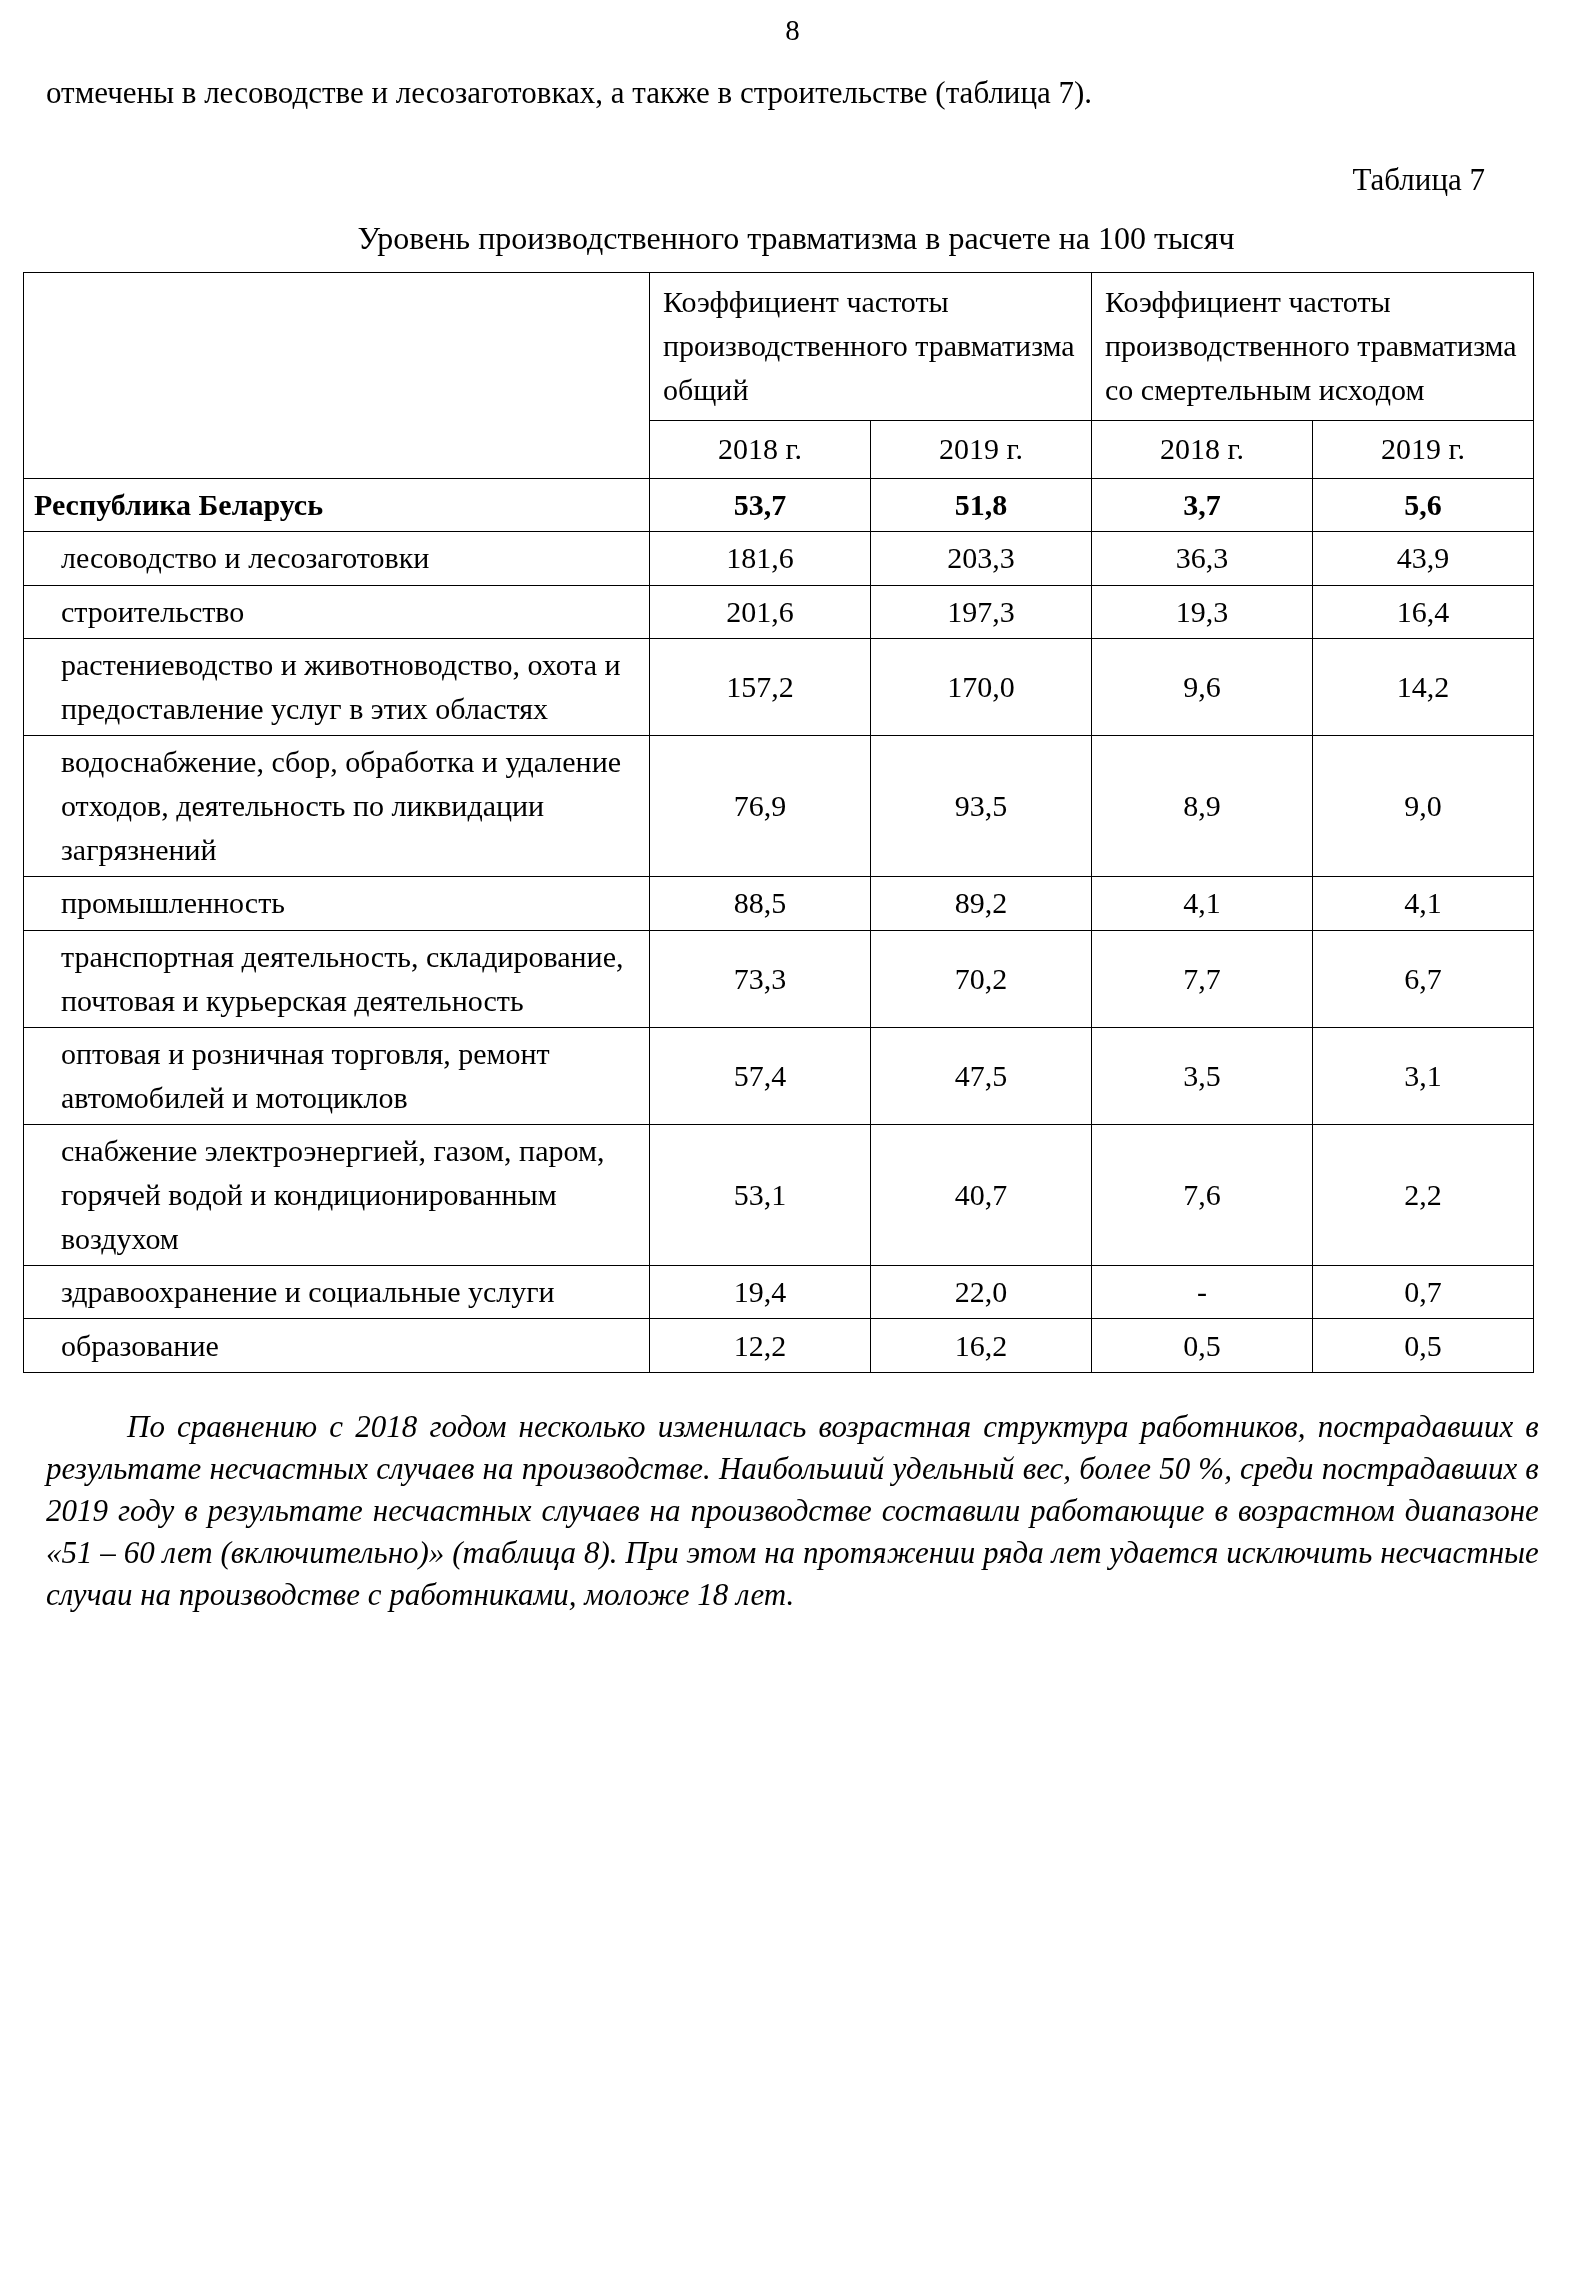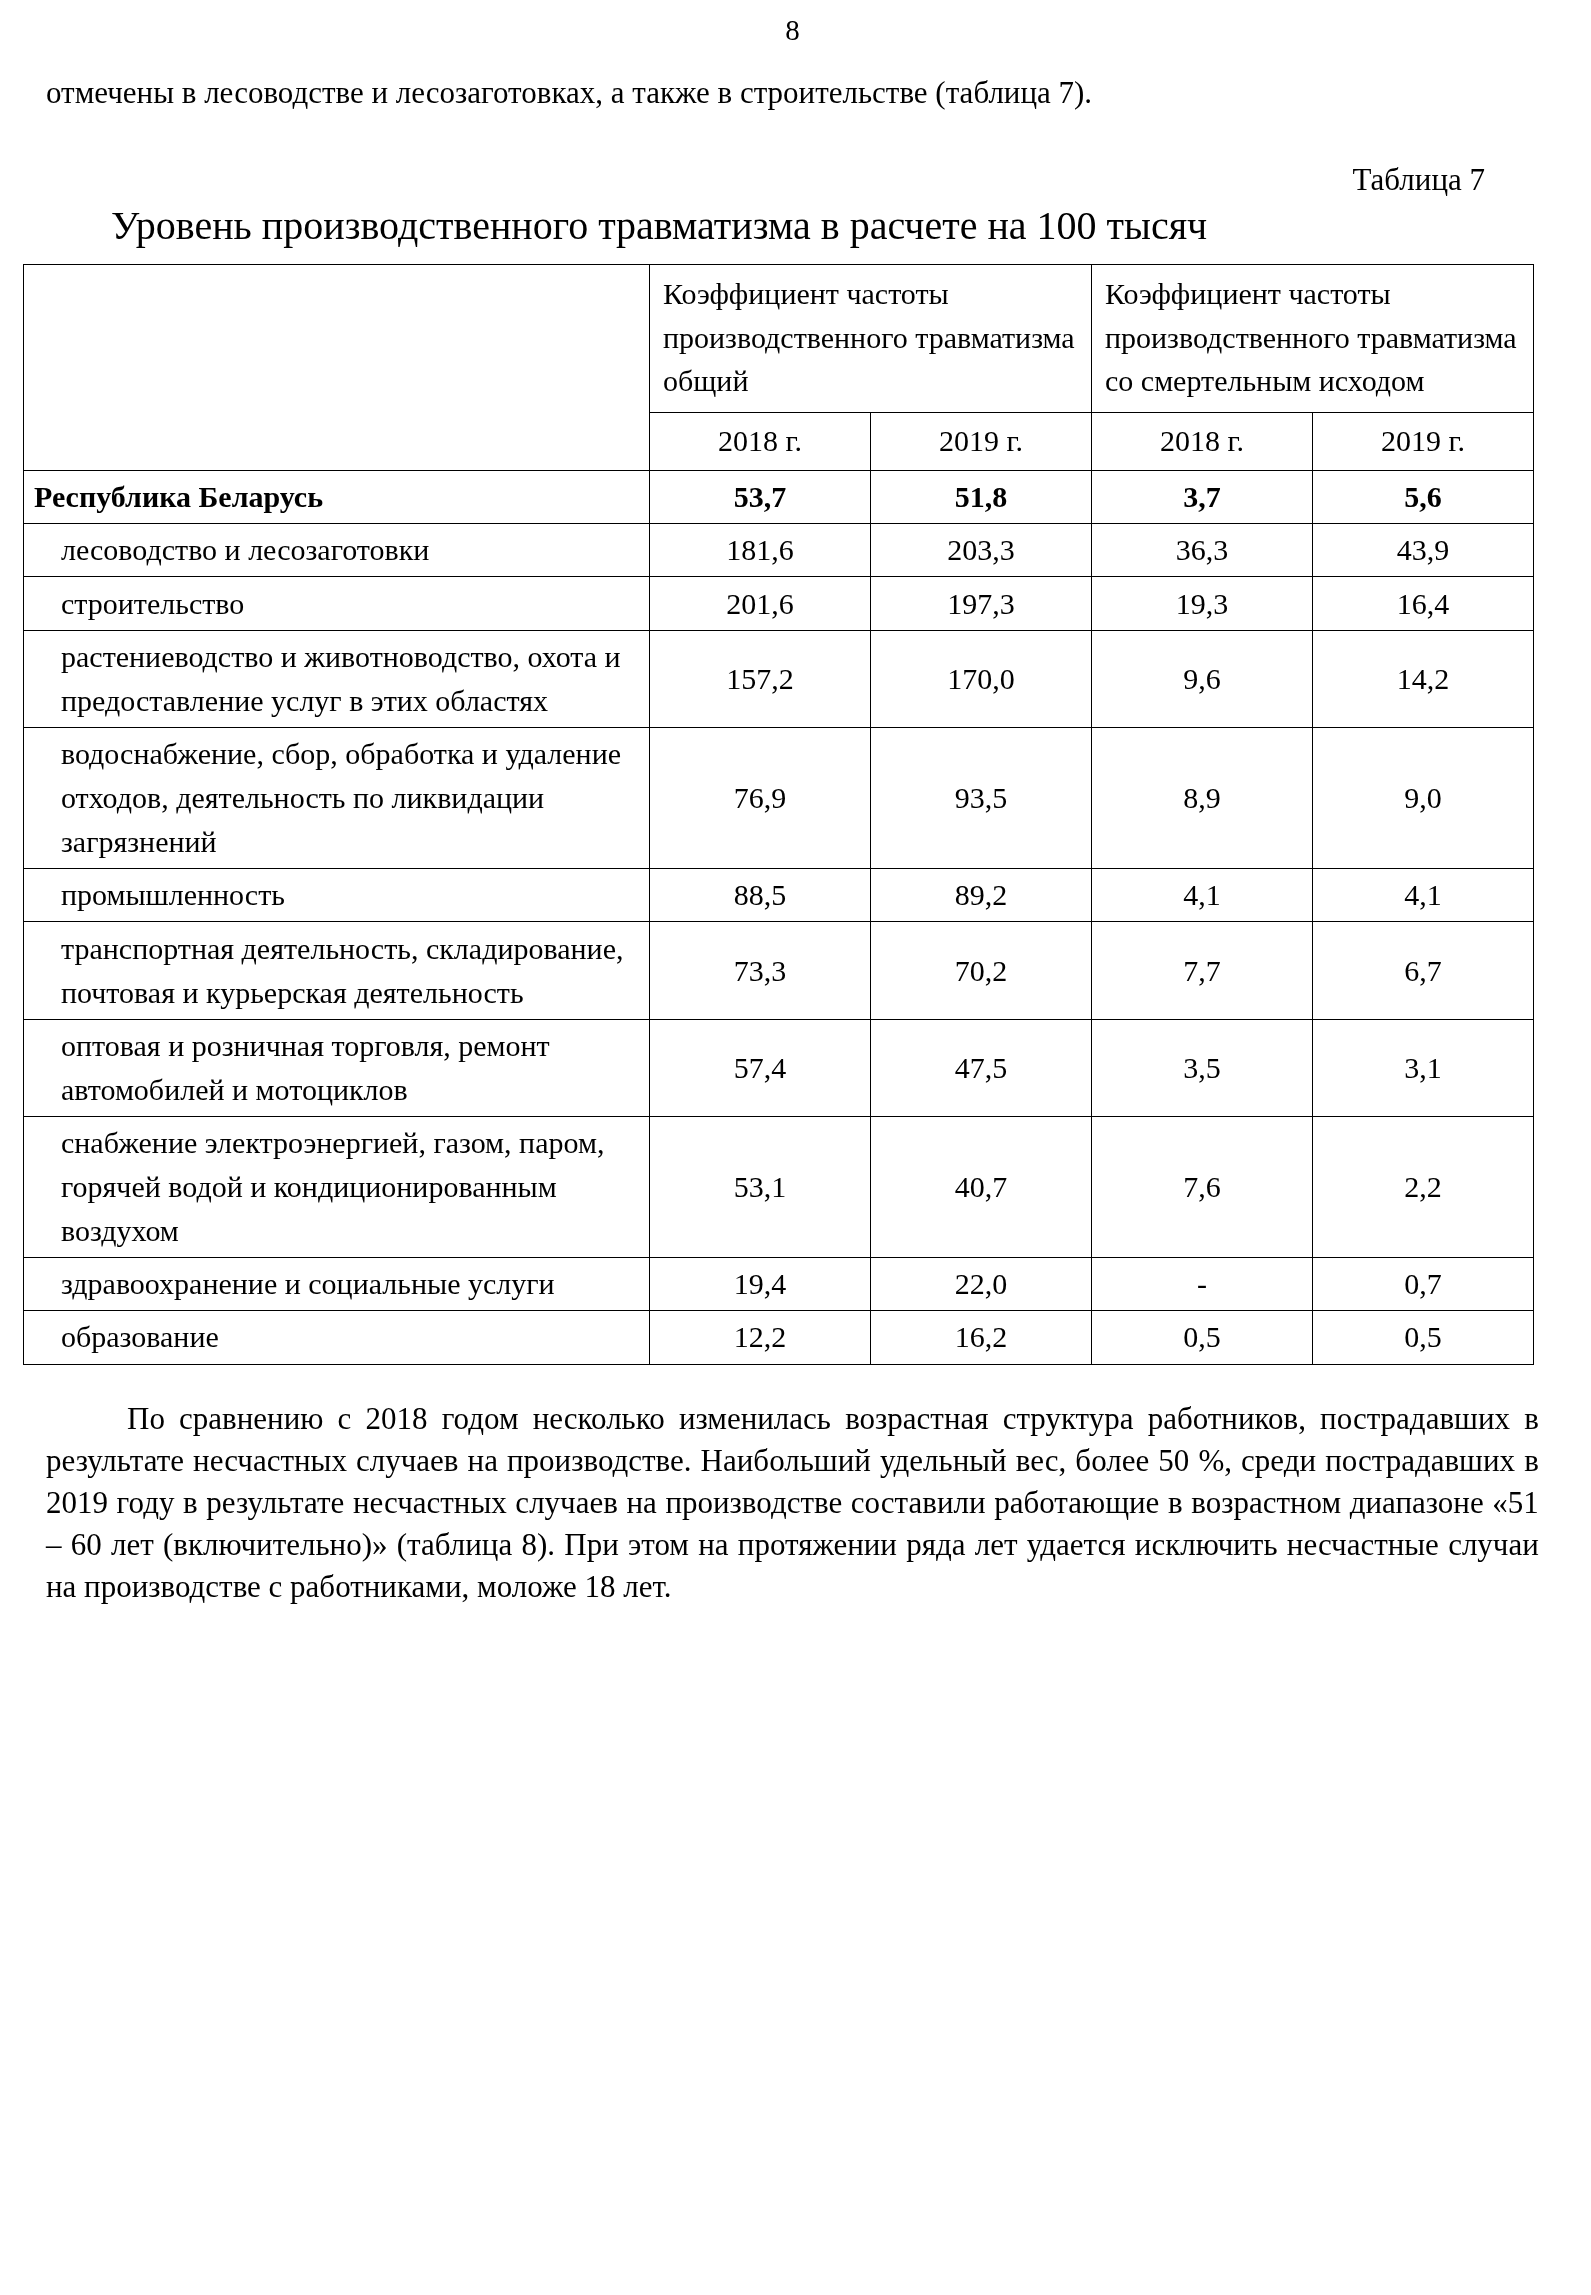--- a/index.html
+++ b/index.html
@@ -42,24 +42,24 @@
     padding-right: 10px;
   }
   .table-label {
     text-align: right;
     font-size: 31px;
     line-height: 1.3;
     margin-top: 46px;
     padding-right: 61px;
   }
   .table-title {
-    text-align: left;
-    font-size: 40px;
+    text-align: center;
+    font-size: 32px;
     line-height: 1.24;
-    margin-top: 1px;
+    margin-top: 19px;
     padding: 0 65px;
   }
   table.stats {
     border-collapse: collapse;
     width: 1507px;
     margin-top: 13px;
     margin-left: -23px;
     table-layout: fixed;
   }
   table.stats td,
@@ -94,20 +94,21 @@
     padding-left: 10px;
   }
   table.stats tr.total td.num {
     font-weight: bold;
   }
   .col-label { width: 626px; }
   .col-v     { width: 221px; }
   .para-tail {
     margin-top: 33px;
     padding-right: 7.2px;
+    font-style: italic;
   }
   .para-tail .ind {
     display: inline-block;
     width: 81px;
   }
 </style>
 </head>
 <body>
 
 <div class="page">

